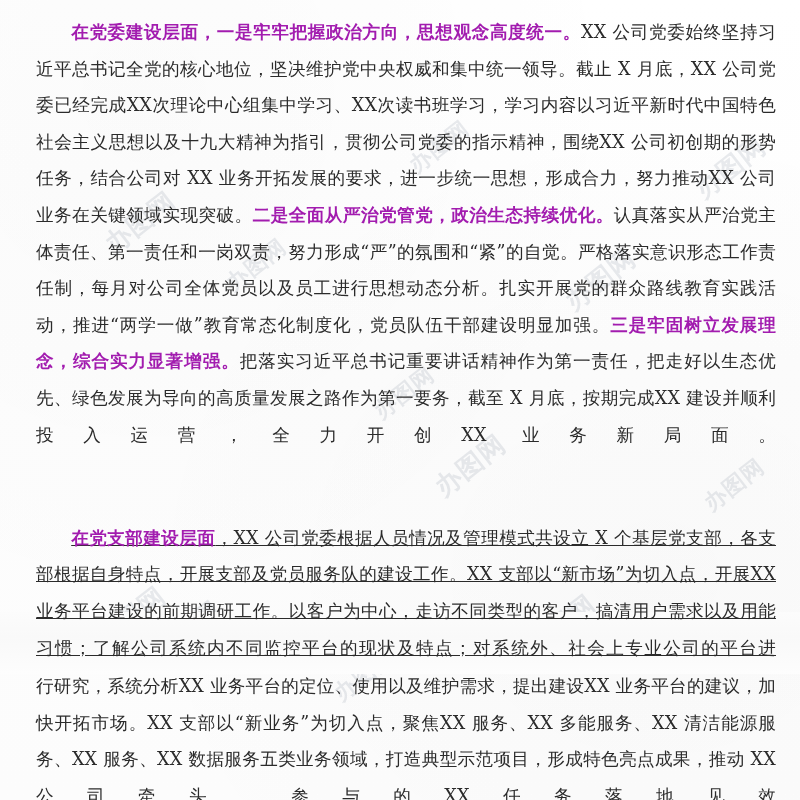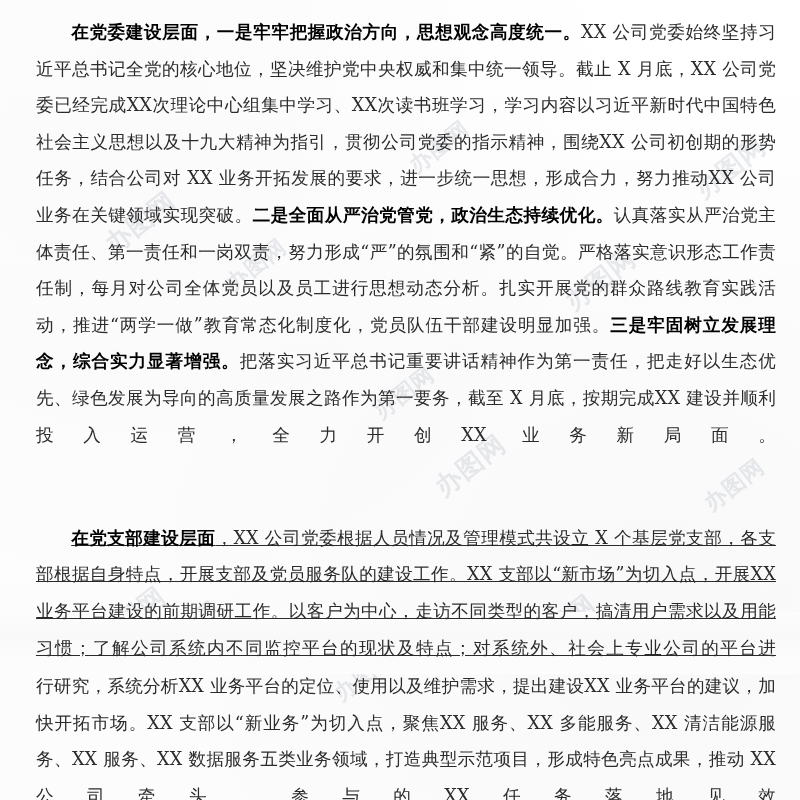--- a/index.html
+++ b/index.html
@@ -69,21 +69,21 @@
     -webkit-font-smoothing: antialiased;
   }
   p.para::after {
     content: "";
     display: inline-block;
     width: 100%;
   }
 
   b.em {
     font-weight: 700;
-    color: #000000;
+    color: #a21caf;
   }
 
   #para-1 { margin-top: 14px; }
   #para-2 { margin-top: 30px; text-decoration: underline; }
 
   
   #page-gap {
     position: absolute;
     left: 0;
     right: 0;

